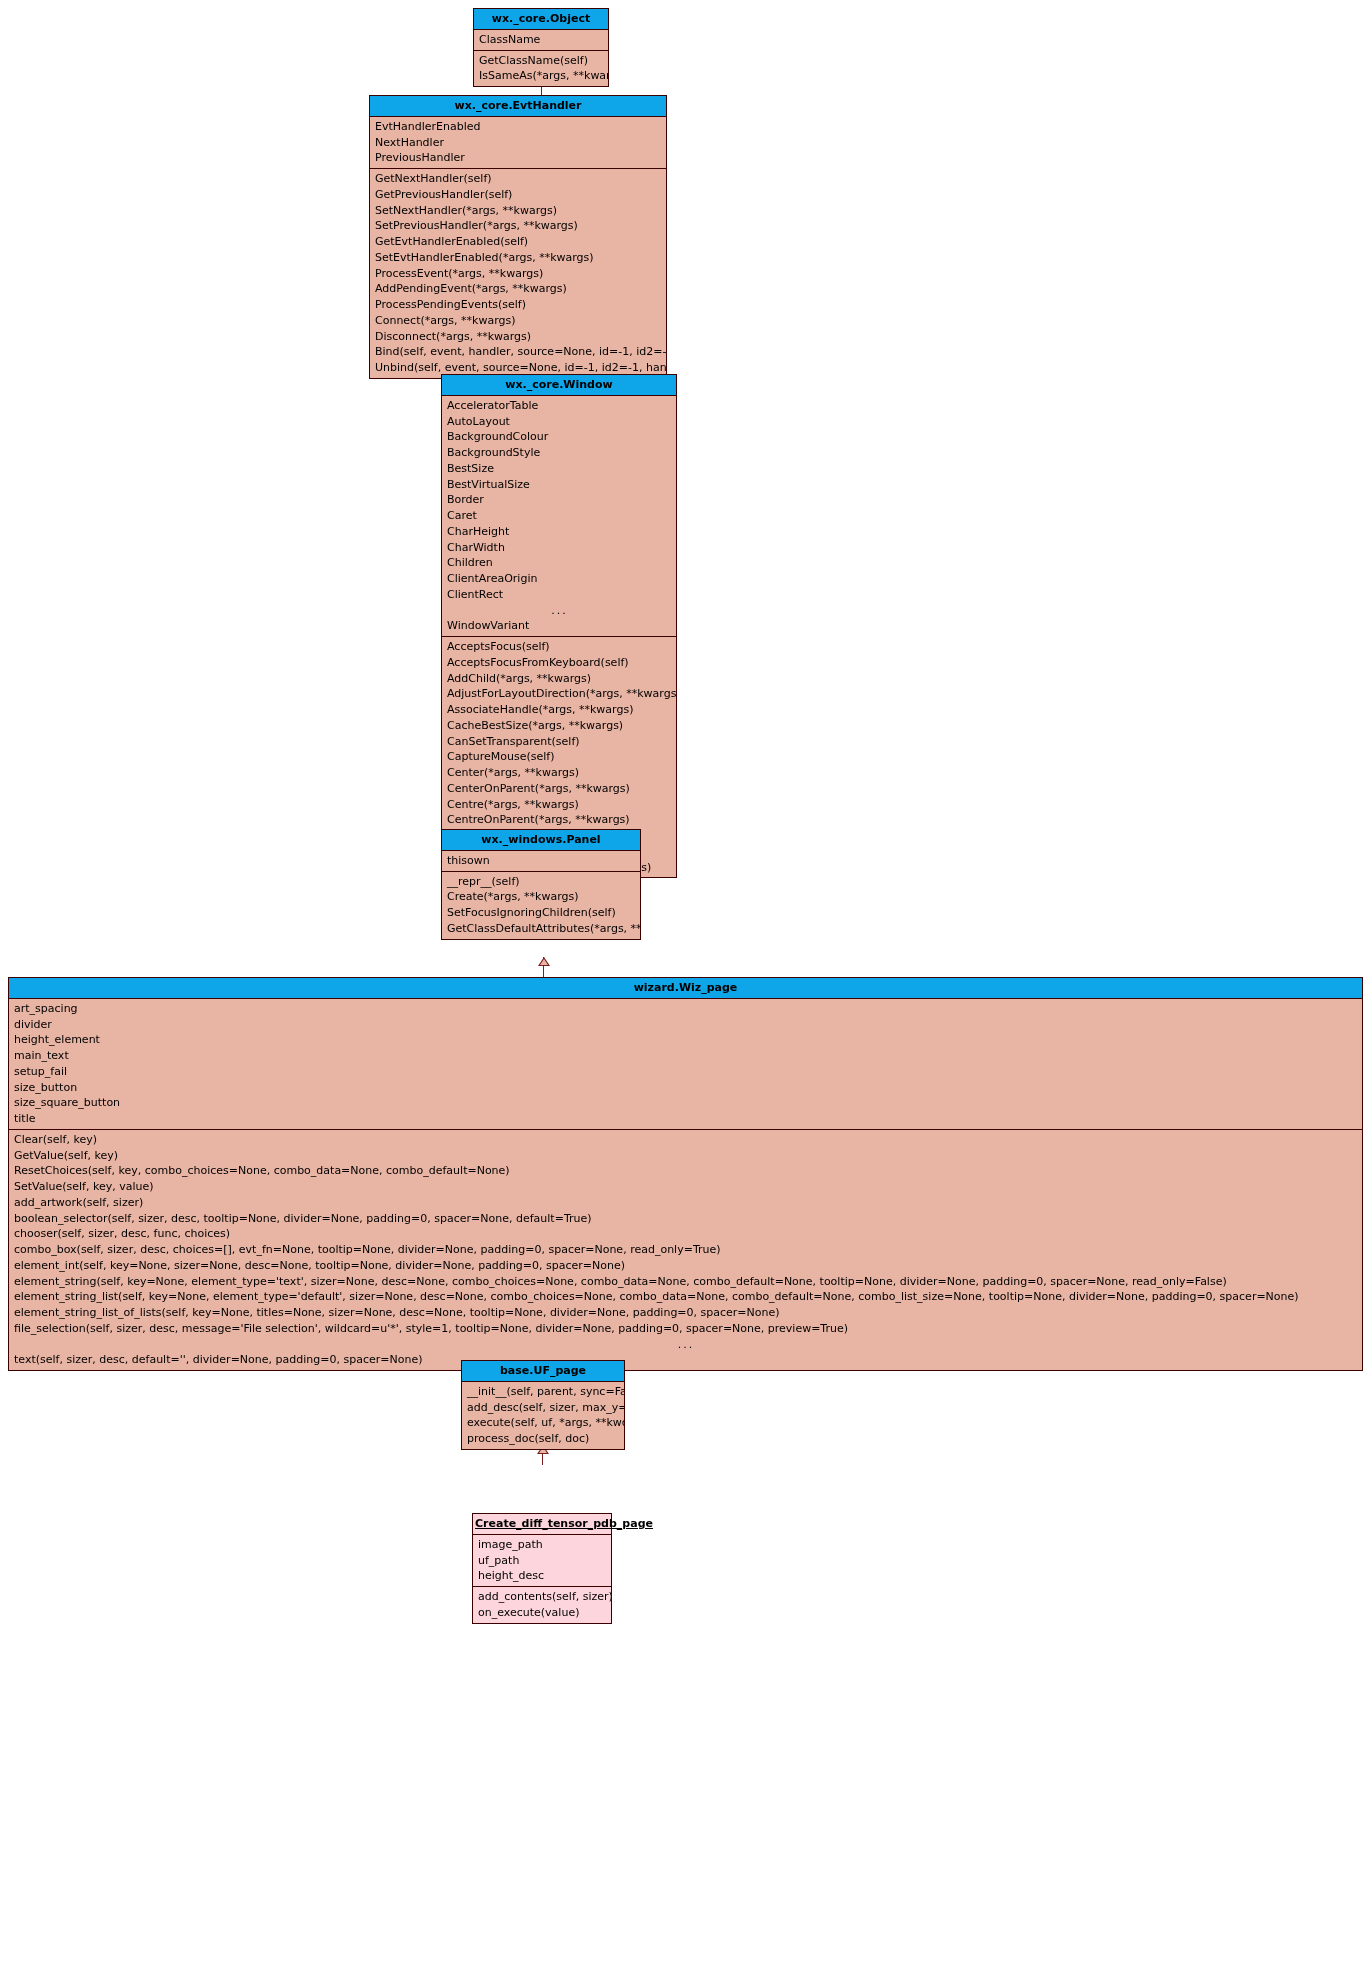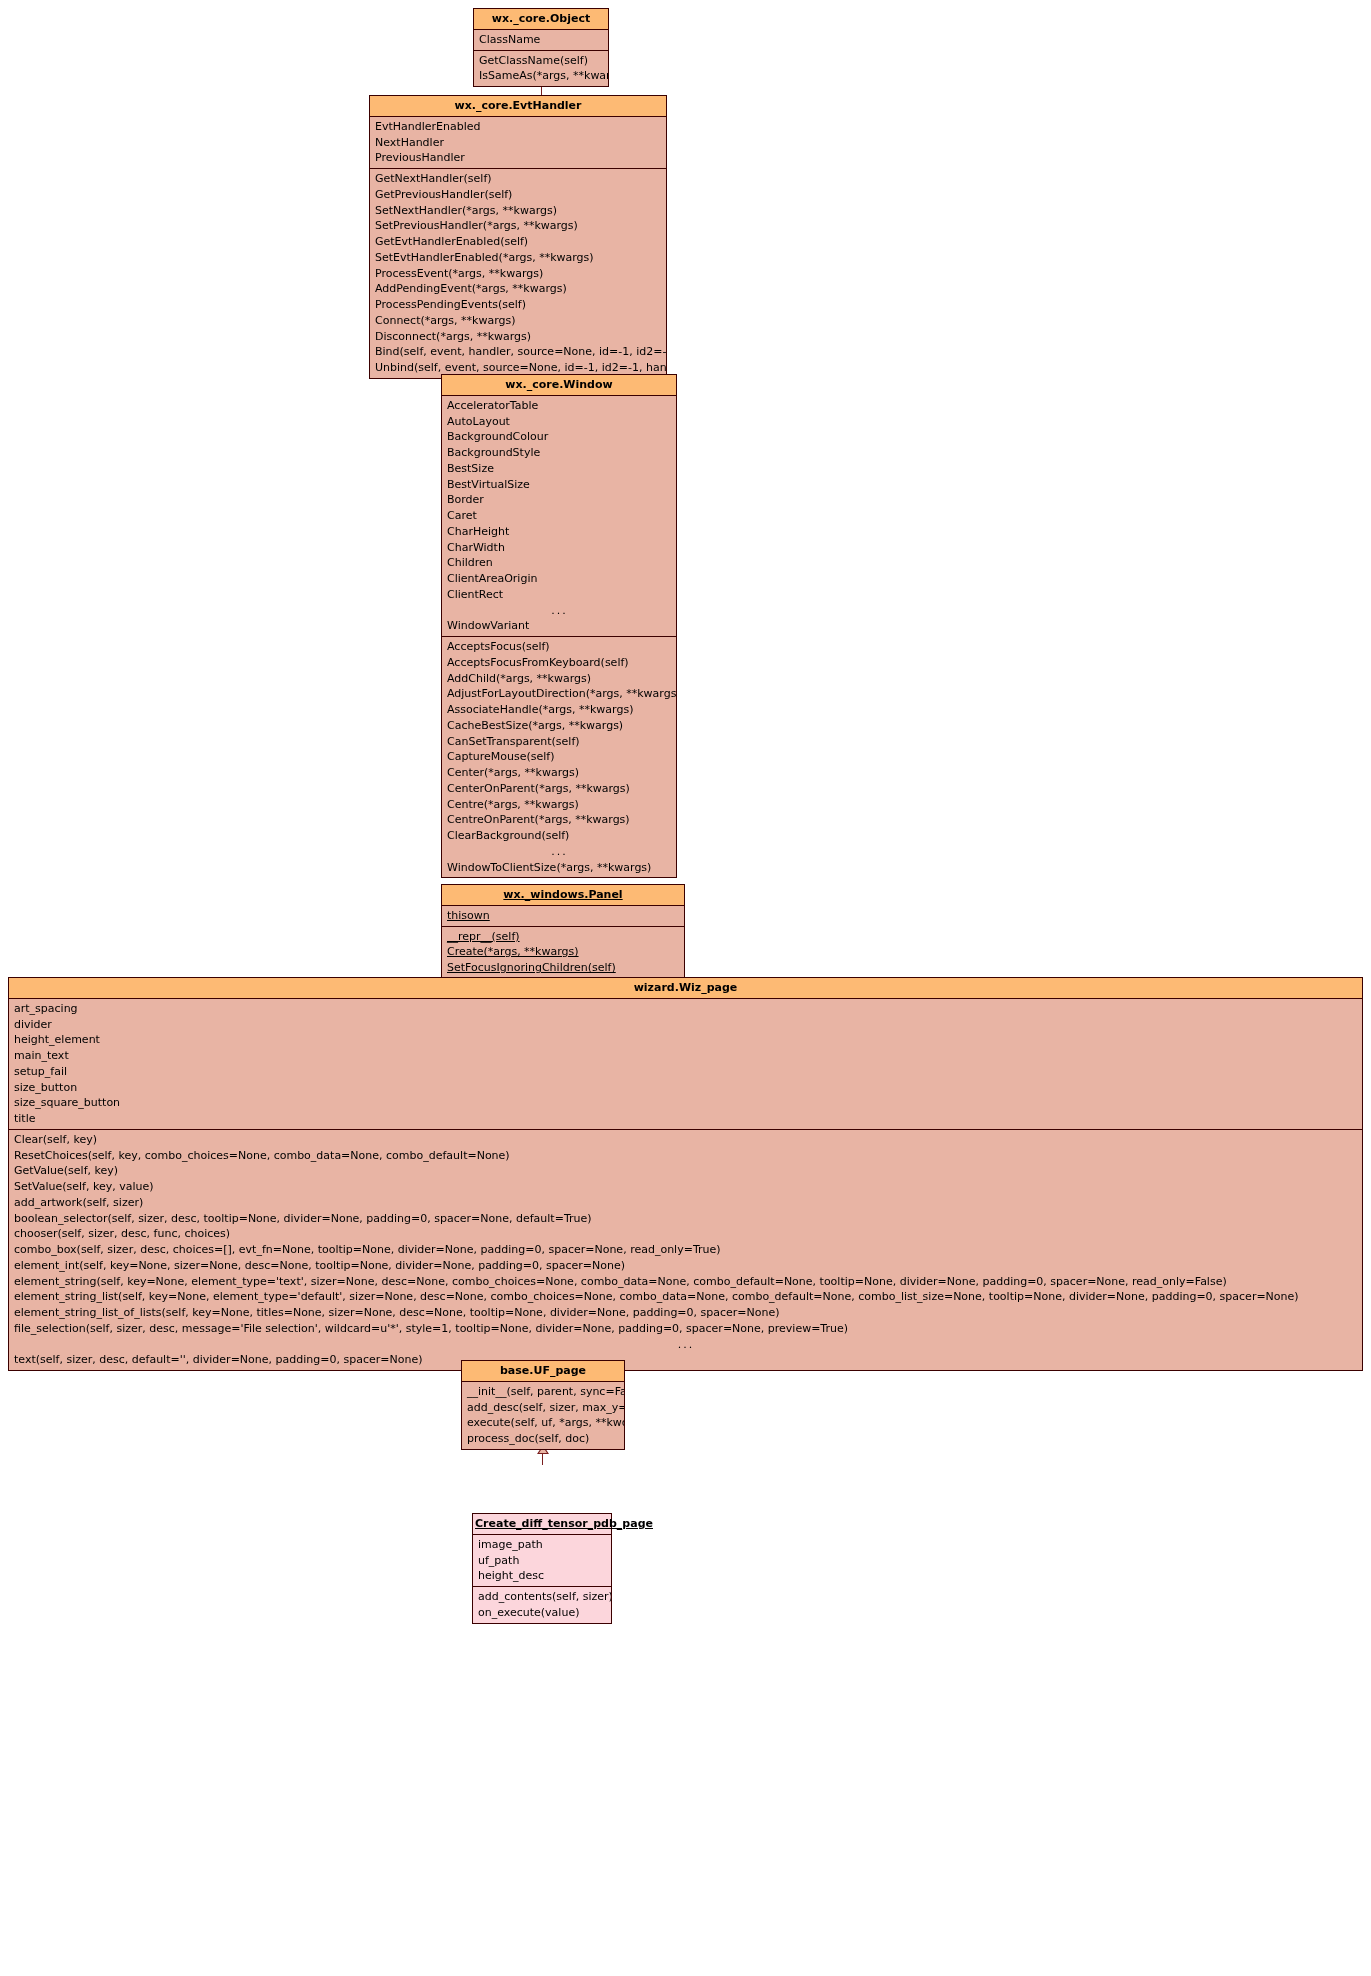--- a/index.html
+++ b/index.html
@@ -27,21 +27,21 @@
   .uml-class.leaf {
     background: #fcd6dc;
     margin-top: 48px;
   }
   .uml-title {
     text-align: center;
     font-weight: bold;
     font-size: 11px;
     padding: 3px 2px 3px 2px;
     border-bottom: 1px solid #3a0000;
-    background: #fdba74;
+    background: #0ea5e9;
     letter-spacing: 0px;
   }
   .uml-class.leaf .uml-title {
     background: #fcd6dc;
     text-decoration: underline;
   }
   .uml-section {
     padding: 2px 0 2px 0;
   }
   .uml-section + .uml-section {
@@ -158,21 +158,21 @@
         <div class="uml-row">CaptureMouse(self)</div>
         <div class="uml-row">Center(*args, **kwargs)</div>
         <div class="uml-row">CenterOnParent(*args, **kwargs)</div>
         <div class="uml-row">Centre(*args, **kwargs)</div>
         <div class="uml-row">CentreOnParent(*args, **kwargs)</div>
         <div class="uml-row">ClearBackground(self)</div>
         <div class="uml-row ellipsis">...</div>
         <div class="uml-row">WindowToClientSize(*args, **kwargs)</div>
       </div>
     </div>
-    <div class="uml-class" style="left: 441px; top: 884px; width: 244px; text-decoration: underline;">
+    <div class="uml-class" style="left: 441px; top: 829px; width: 200px;">
       <div class="uml-title">wx._windows.Panel</div>
       <div class="uml-section">
         <div class="uml-row">thisown</div>
       </div>
       <div class="uml-section">
         <div class="uml-row">__repr__(self)</div>
         <div class="uml-row">Create(*args, **kwargs)</div>
         <div class="uml-row">SetFocusIgnoringChildren(self)</div>
         <div class="uml-row">GetClassDefaultAttributes(*args, **kwargs)</div>
       </div>
@@ -184,22 +184,22 @@
         <div class="uml-row">divider</div>
         <div class="uml-row">height_element</div>
         <div class="uml-row">main_text</div>
         <div class="uml-row">setup_fail</div>
         <div class="uml-row">size_button</div>
         <div class="uml-row">size_square_button</div>
         <div class="uml-row">title</div>
       </div>
       <div class="uml-section">
         <div class="uml-row">Clear(self, key)</div>
+        <div class="uml-row">GetValue(self, key)</div>
         <div class="uml-row">ResetChoices(self, key, combo_choices=None, combo_data=None, combo_default=None)</div>
-        <div class="uml-row">GetValue(self, key)</div>
         <div class="uml-row">SetValue(self, key, value)</div>
         <div class="uml-row">add_artwork(self, sizer)</div>
         <div class="uml-row">boolean_selector(self, sizer, desc, tooltip=None, divider=None, padding=0, spacer=None, default=True)</div>
         <div class="uml-row">chooser(self, sizer, desc, func, choices)</div>
         <div class="uml-row">combo_box(self, sizer, desc, choices=[], evt_fn=None, tooltip=None, divider=None, padding=0, spacer=None, read_only=True)</div>
         <div class="uml-row">element_int(self, key=None, sizer=None, desc=None, tooltip=None, divider=None, padding=0, spacer=None)</div>
         <div class="uml-row">element_string(self, key=None, element_type='text', sizer=None, desc=None, combo_choices=None, combo_data=None, combo_default=None, tooltip=None, divider=None, padding=0, spacer=None, read_only=False)</div>
         <div class="uml-row">element_string_list(self, key=None, element_type='default', sizer=None, desc=None, combo_choices=None, combo_data=None, combo_default=None, combo_list_size=None, tooltip=None, divider=None, padding=0, spacer=None)</div>
         <div class="uml-row">element_string_list_of_lists(self, key=None, titles=None, sizer=None, desc=None, tooltip=None, divider=None, padding=0, spacer=None)</div>
         <div class="uml-row">file_selection(self, sizer, desc, message='File selection', wildcard=u'*', style=1, tooltip=None, divider=None, padding=0, spacer=None, preview=True)</div>

